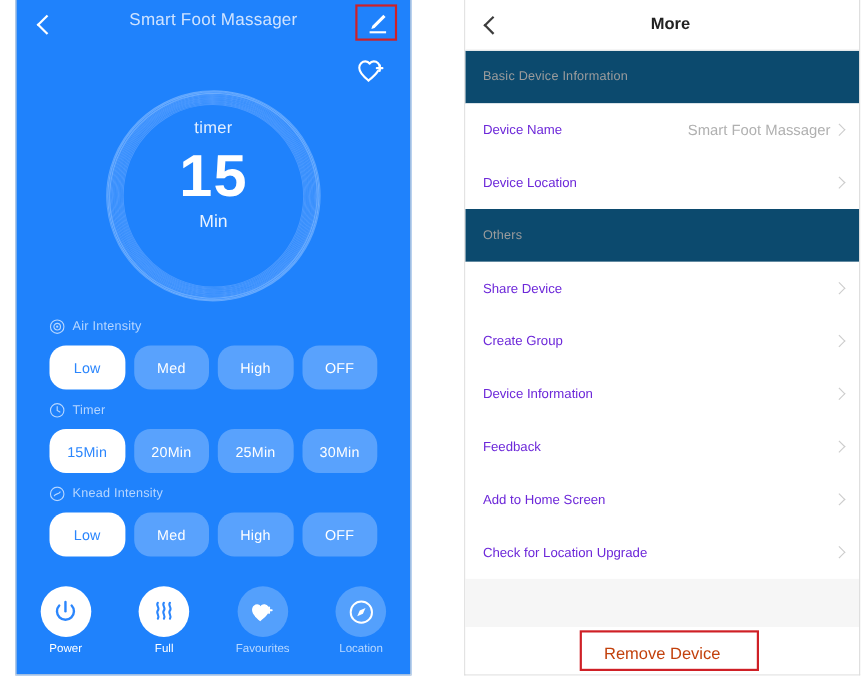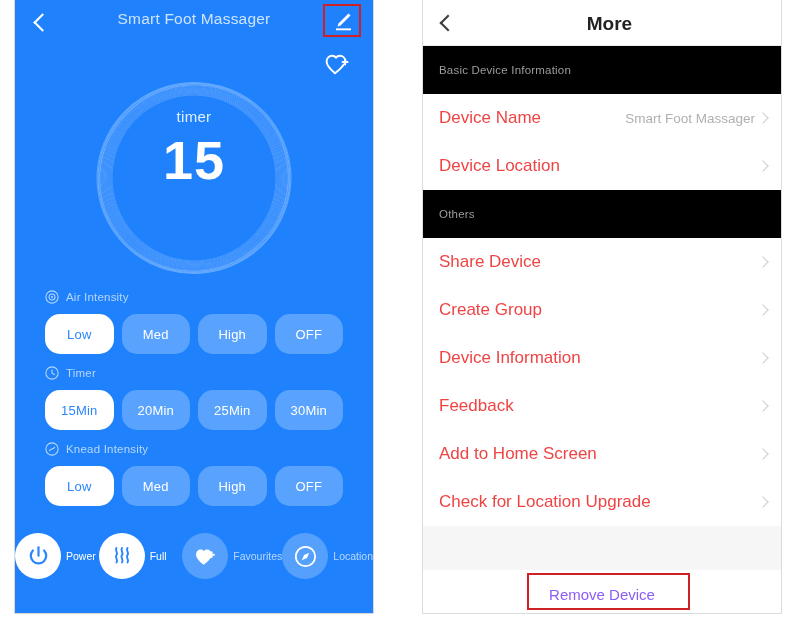--- a/index.html
+++ b/index.html
@@ -150,21 +150,21 @@
     left: 0; right: 0;
     bottom: 0;
     height: 80px;
     display: flex;
     align-items: flex-start;
     padding-top: 8px;
   }
   .nav-item {
     flex: 1 1 0;
     display: flex;
-    flex-direction: row;
+    flex-direction: column;
     align-items: center;
     gap: 5px;
   }
   .nav-circle {
     width: 46px;
     height: 46px;
     border-radius: 50%;
     background: #ffffff;
     display: flex;
     align-items: center;
@@ -209,48 +209,48 @@
     height: 10px;
     border-left: 2.2px solid #3c3c3c;
     border-bottom: 2.2px solid #3c3c3c;
     transform: rotate(45deg);
   }
   .rp-title {
     position: absolute;
     left: 15px; right: 0;
     top: 13px;
     text-align: center;
-    font-size: 19px;
+    font-size: 15px;
     font-weight: bold;
     color: #222222;
   }
 
   .sec-head {
     height: 48px;
-    background: #000000;
+    background: #0c4a6e;
     display: flex;
     align-items: center;
     padding-left: 16px;
     font-size: 11.5px;
     color: #9c9c9c;
     letter-spacing: .2px;
   }
 
   .row {
     height: 48px;
     background: #ffffff;
     display: flex;
     align-items: center;
     padding: 0 14px 0 16px;
     box-sizing: border-box;
     position: relative;
   }
   .row-label {
-    font-size: 17px;
-    color: #ef4444;
+    font-size: 12px;
+    color: #6d28d9;
     flex: 0 0 auto;
   }
   .row-value {
     margin-left: auto;
     font-size: 13.5px;
     color: #b0b0b0;
     padding-right: 12px;
     white-space: nowrap;
   }
   .row-chev {
@@ -272,21 +272,21 @@
 
   .remove-wrap {
     height: 48px;
     background: #ffffff;
     position: relative;
     display: flex;
     align-items: center;
     justify-content: center;
   }
   .remove-label {
-    color: #8b5cf6;
+    color: #c2410c;
     font-size: 15px;
   }
   .remove-box {
     position: absolute;
     left: 104px;
     top: 3px;
     width: 163px;
     height: 37px;
     border: 2.5px solid #cf2026;
     box-sizing: border-box;
@@ -340,20 +340,21 @@
       </g>
       <g fill="none" stroke="#8cc0ff" stroke-width="1" opacity="0.55">
         <ellipse cx="116" cy="116" rx="97" ry="95.5" transform="rotate(-6 116 116)"></ellipse>
         <ellipse cx="116" cy="116" rx="96" ry="94.5" transform="rotate(-12 116 116)"></ellipse>
         <ellipse cx="116" cy="116" rx="94.5" ry="93" transform="rotate(-18 116 116)"></ellipse>
       </g>
     </svg>
     <div class="dial-text">
       <div class="dial-label">timer</div>
       <div class="dial-value">15</div>
+      <div class="dial-unit">Min</div>
     </div>
   </div>
 
   <div class="grp" style="top:288px;">
     <div class="grp-head">
       <svg class="grp-icon" viewBox="0 0 16 16">
         <circle cx="8" cy="8" r="7" fill="none" stroke="#b6d6ff" stroke-width="1.2"></circle>
         <circle cx="8" cy="8" r="3.4" fill="none" stroke="#b6d6ff" stroke-width="1.2"></circle>
         <circle cx="8" cy="8" r="1.2" fill="#b6d6ff"></circle>
       </svg>

